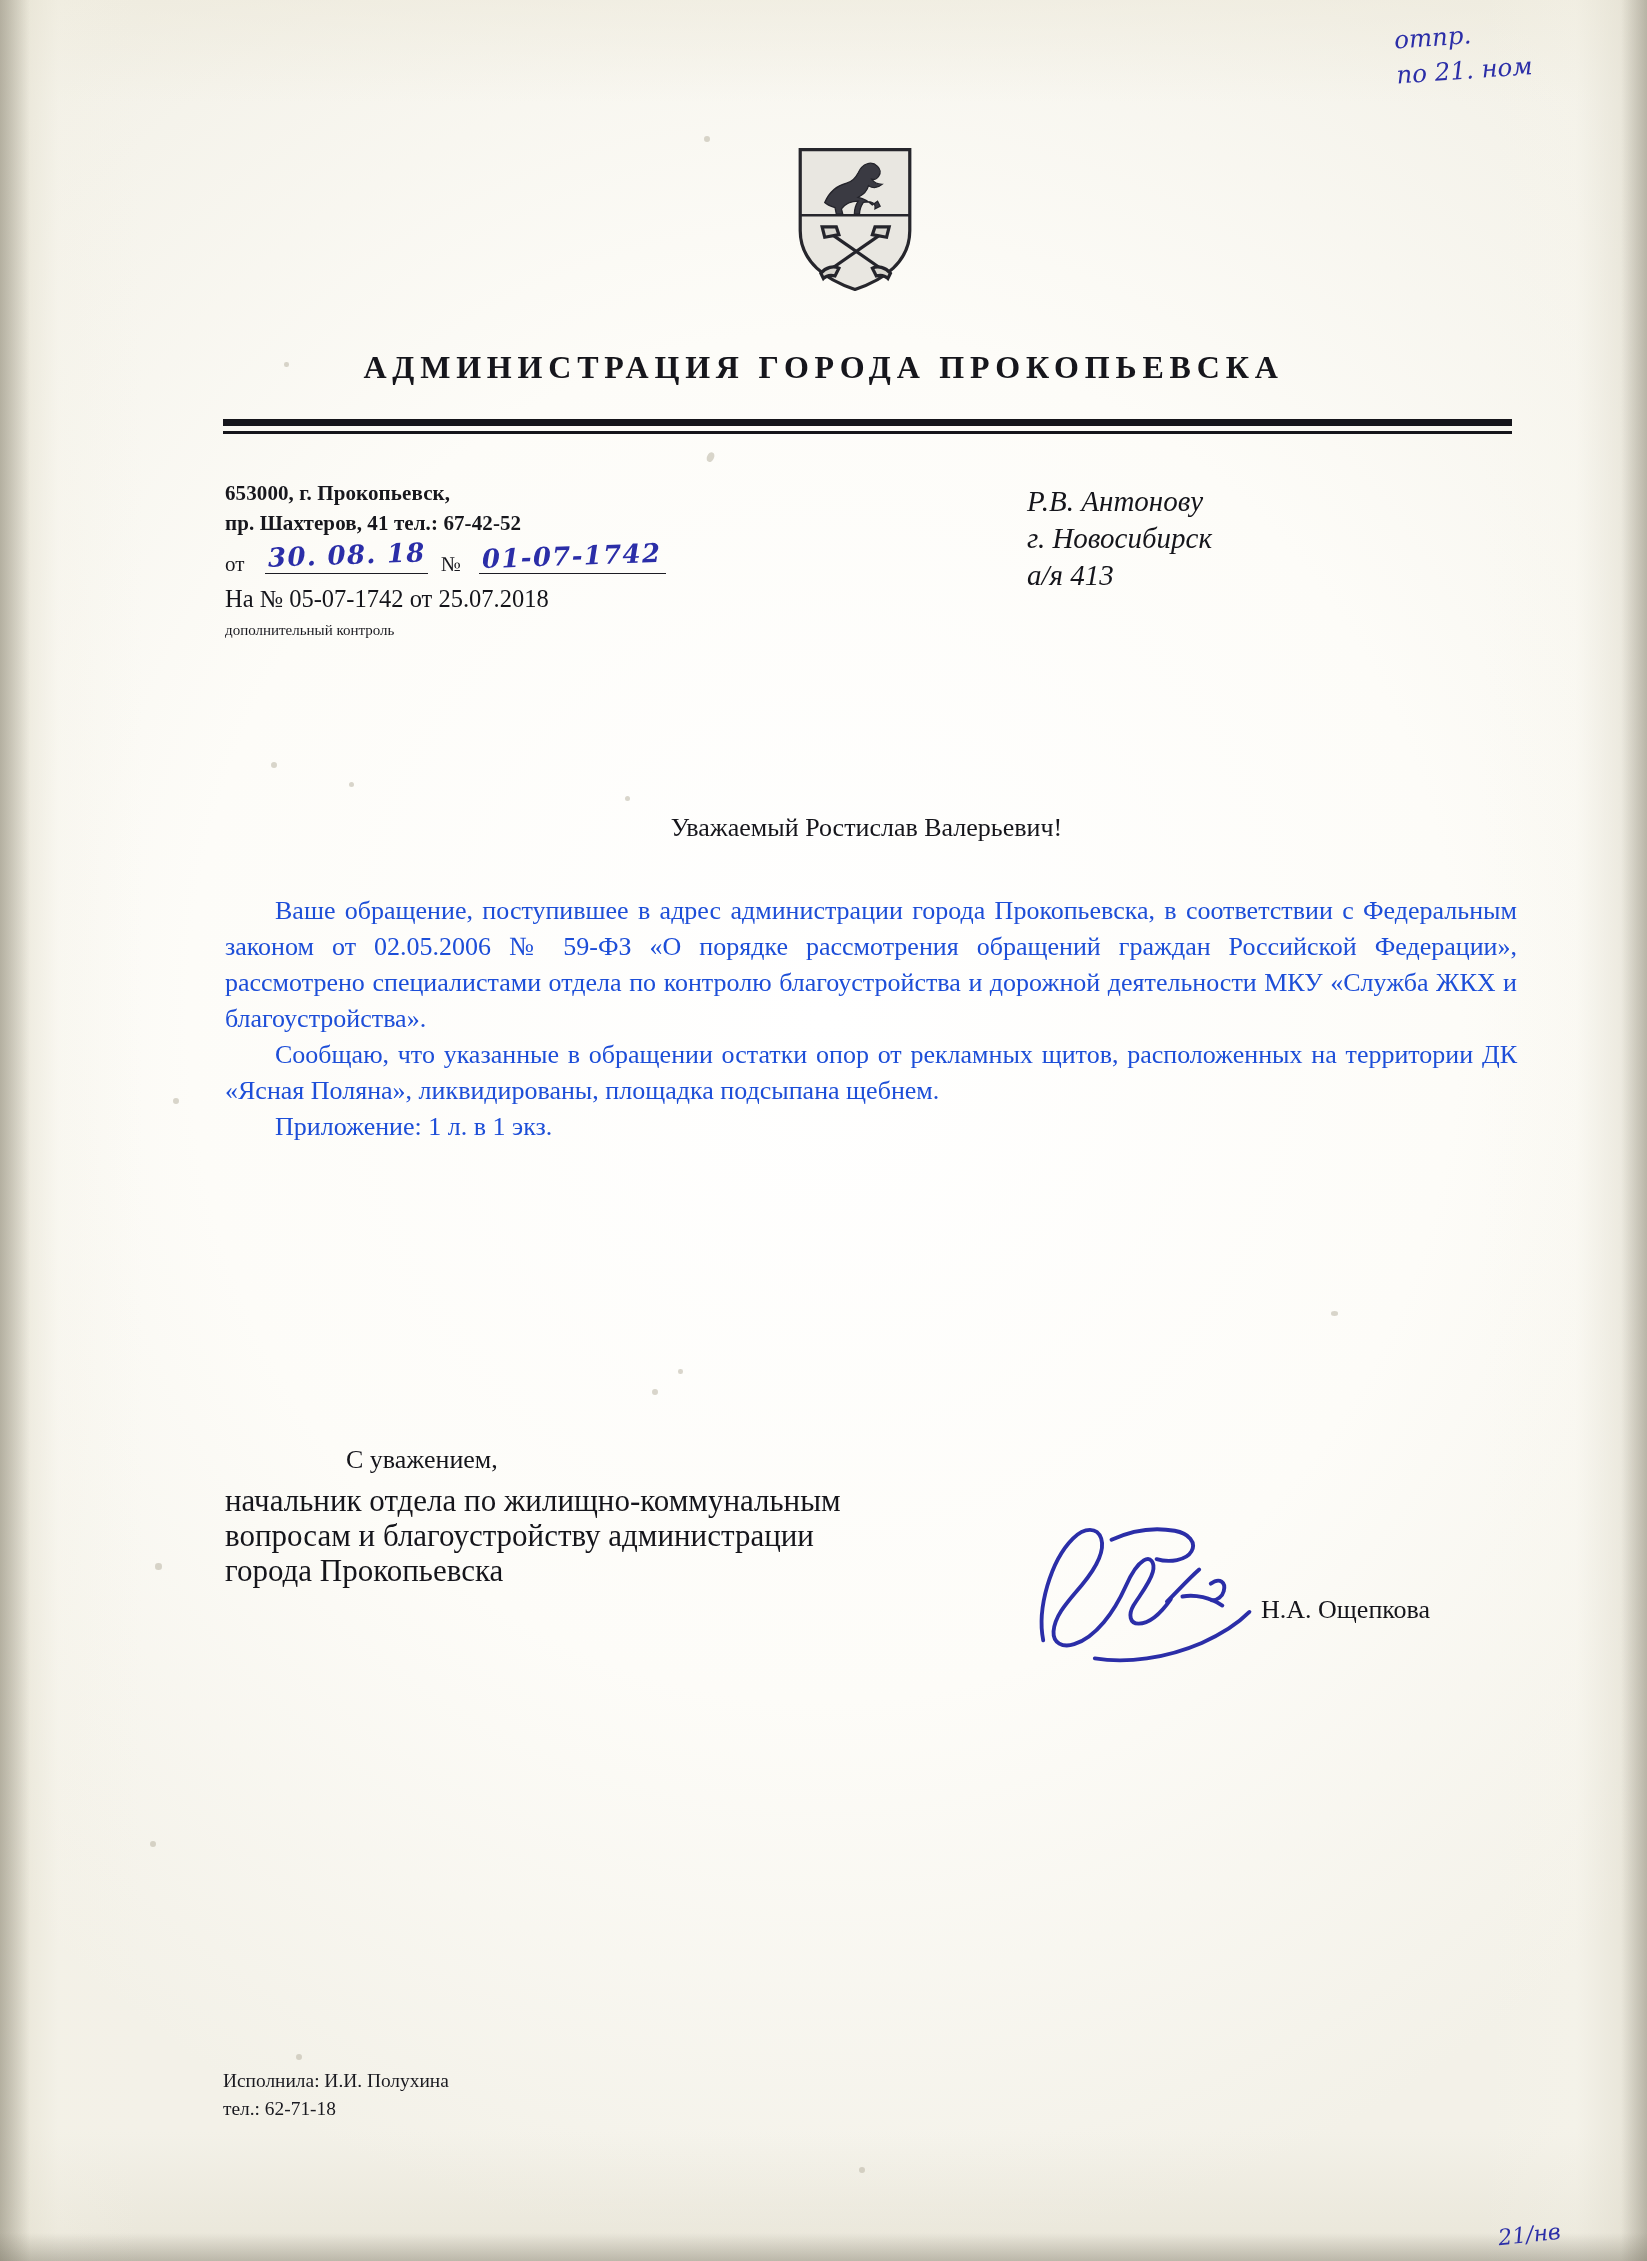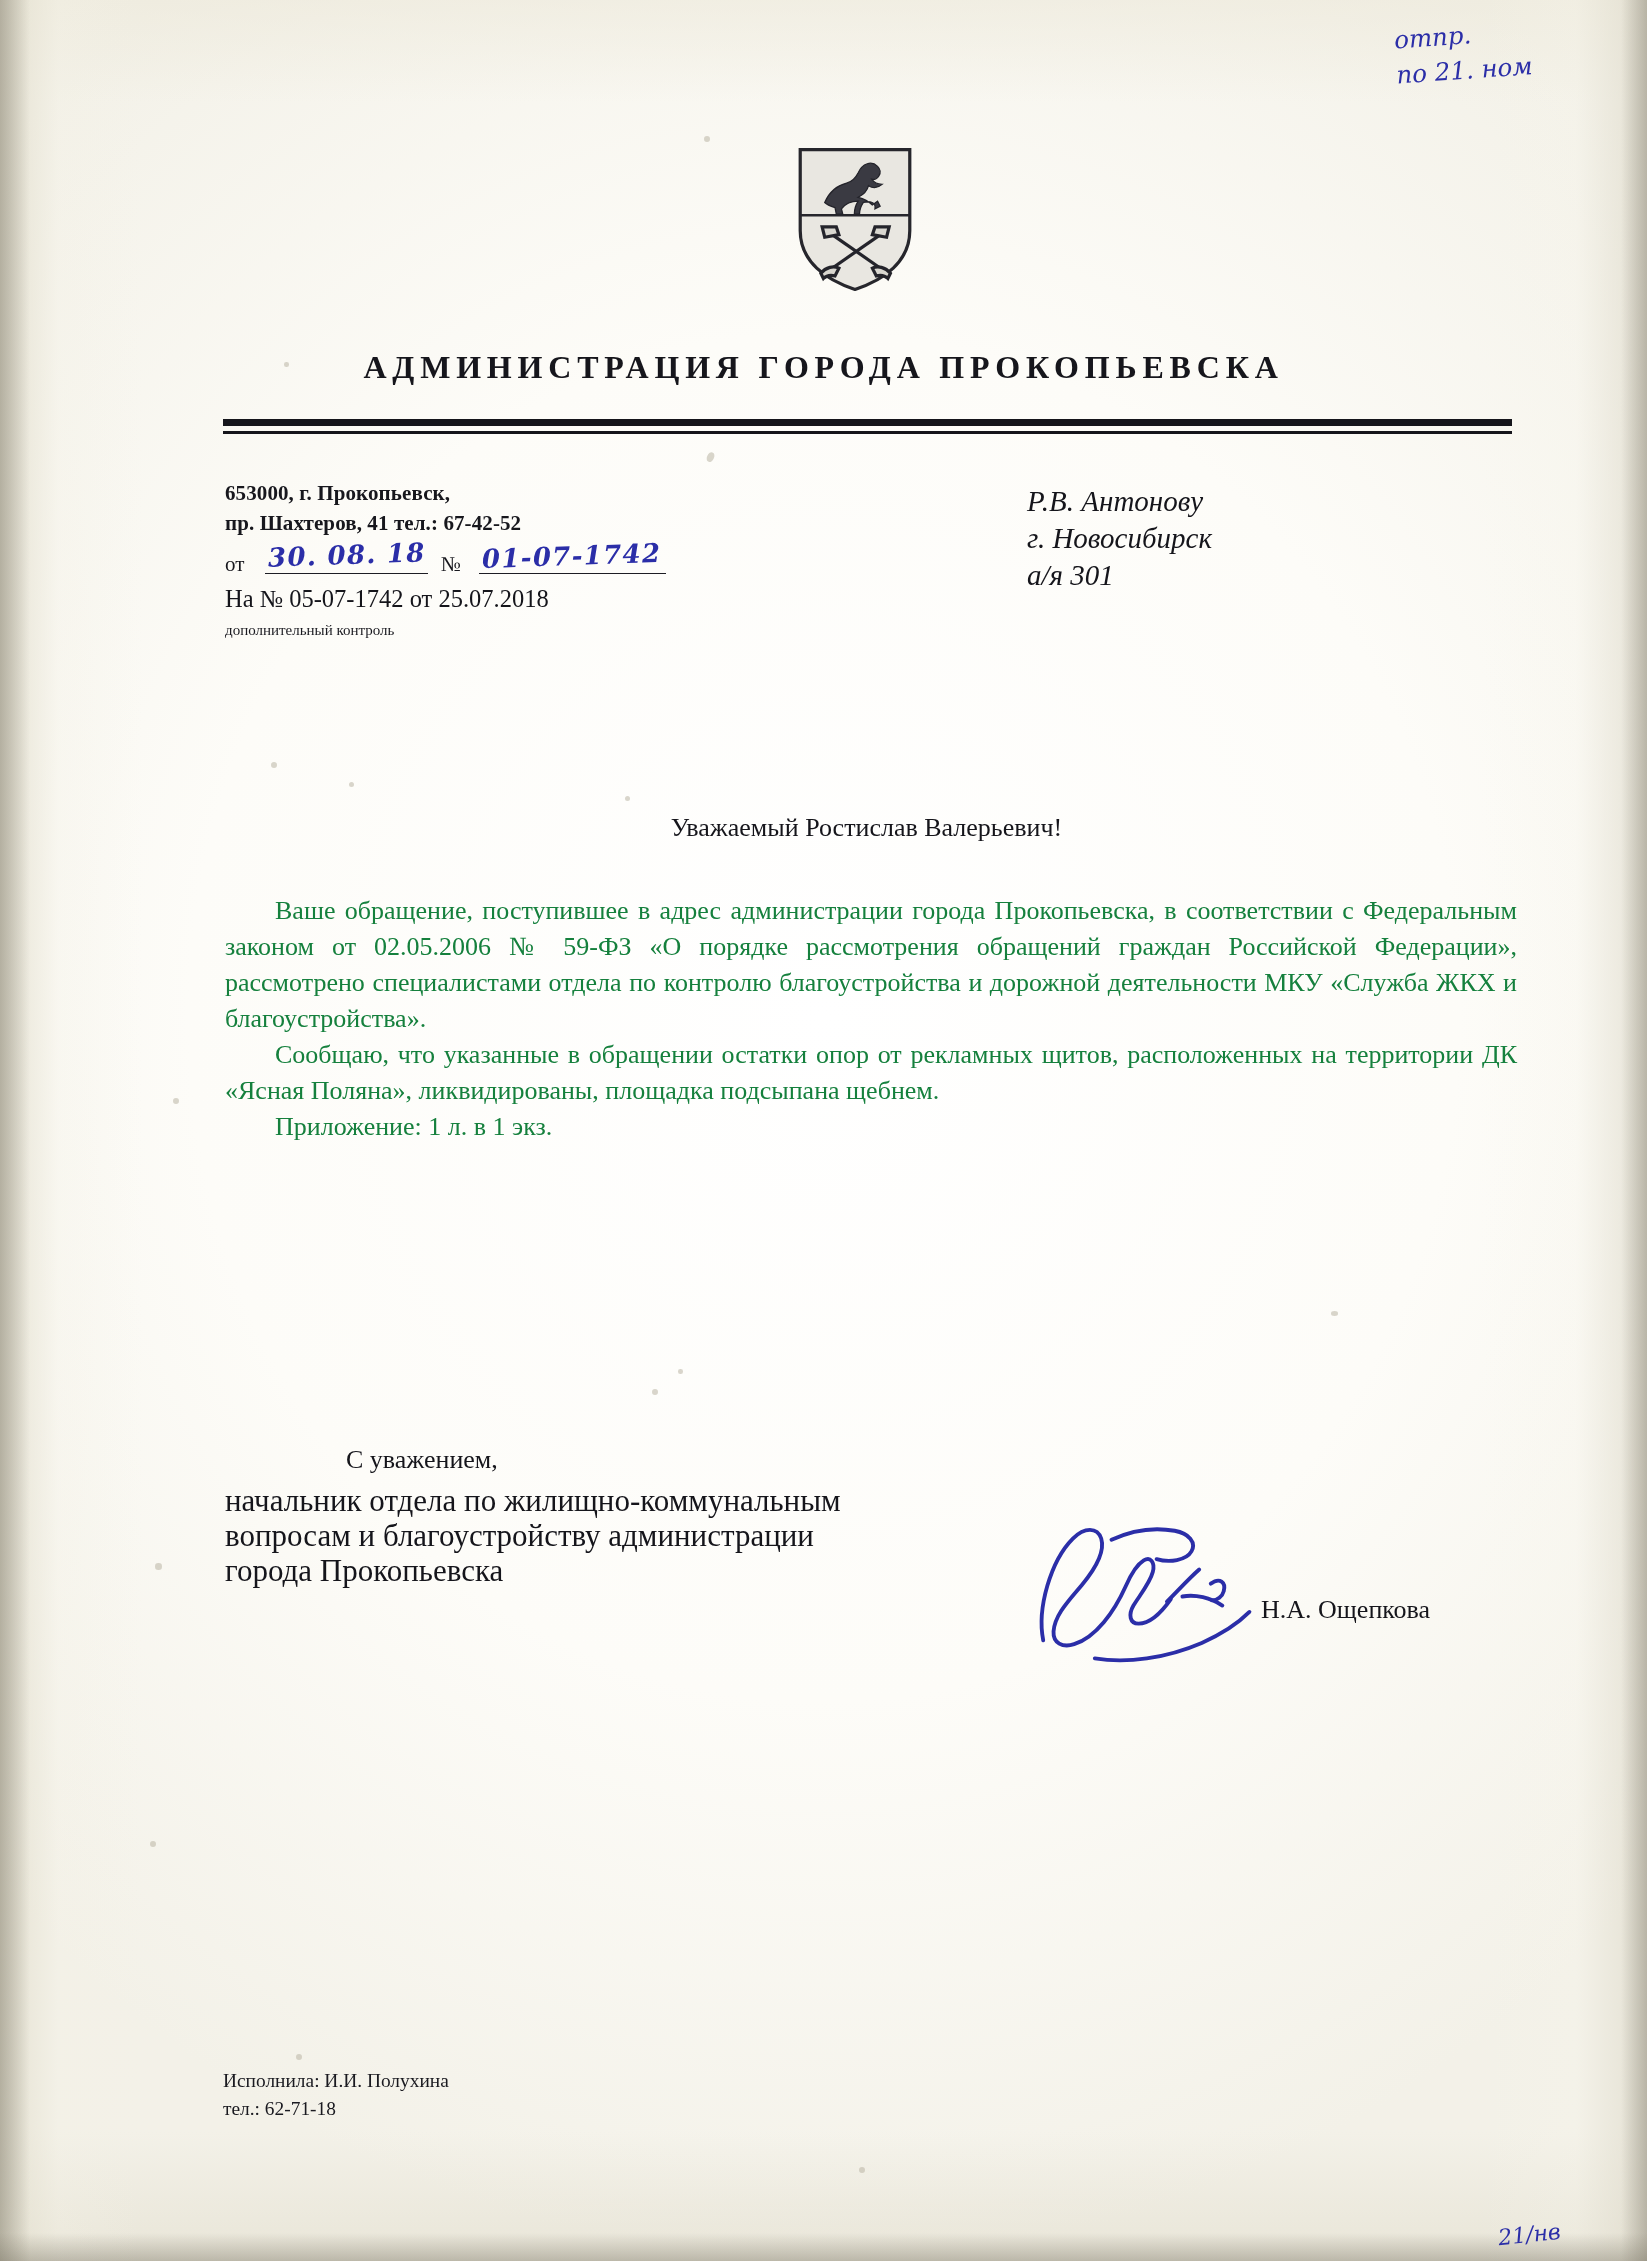--- a/index.html
+++ b/index.html
@@ -182,21 +182,21 @@
     color: #15151b;
     padding-left: 43px;
   }
   .body {
     position: absolute;
     left: 225px;
     top: 893px;
     width: 1292px;
     font-size: 26px;
     line-height: 36px;
-    color: #15803d;
+    color: #1d4ed8;
     text-align: justify;
   }
   .body p {
     margin: 0;
     text-indent: 50px;
   }
 
   
   .sign-closing {
     position: absolute;
@@ -330,21 +330,21 @@
       <span class="u-line" style="left:254px;top:32px;width:187px;"></span>
     </div>
 
     <div class="req-na">На № 05-07-1742 от 25.07.2018</div>
     <div class="req-sub">дополнительный контроль</div>
   </div>
 
   <div class="addressee">
     <div>Р.В. Антонову</div>
     <div>г. Новосибирск</div>
-    <div>а/я 301</div>
+    <div>а/я 413</div>
   </div>
 
   <div class="salutation">Уважаемый Ростислав Валерьевич!</div>
 
   <div class="body">
     <p>Ваше обращение, поступившее в адрес администрации города Прокопьевска, в соответствии с Федеральным законом от 02.05.2006 № 59-ФЗ «О порядке рассмотрения обращений граждан Российской Федерации», рассмотрено специалистами отдела по контролю благоустройства и дорожной деятельности МКУ «Служба ЖКХ и благоустройства».</p>
     <p>Сообщаю, что указанные в обращении остатки опор от рекламных щитов, расположенных на территории ДК «Ясная Поляна», ликвидированы, площадка подсыпана щебнем.</p>
     <p>Приложение: 1 л. в 1 экз.</p>
   </div>
 

